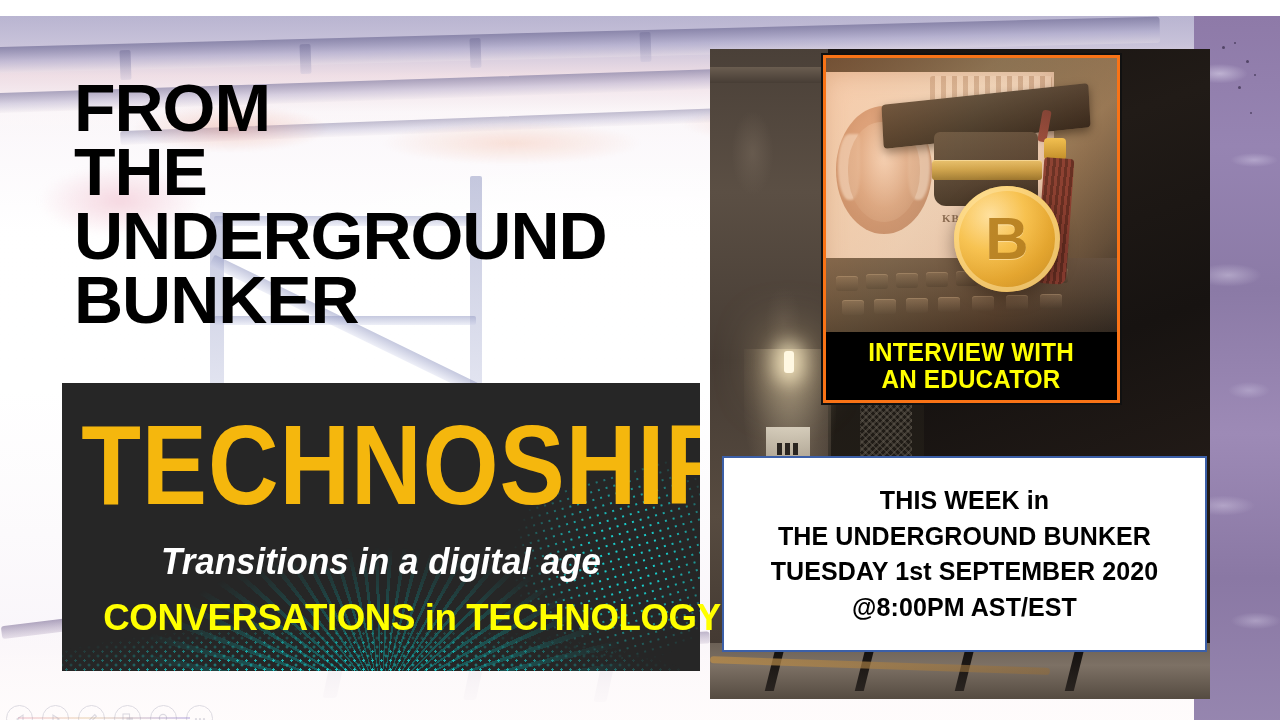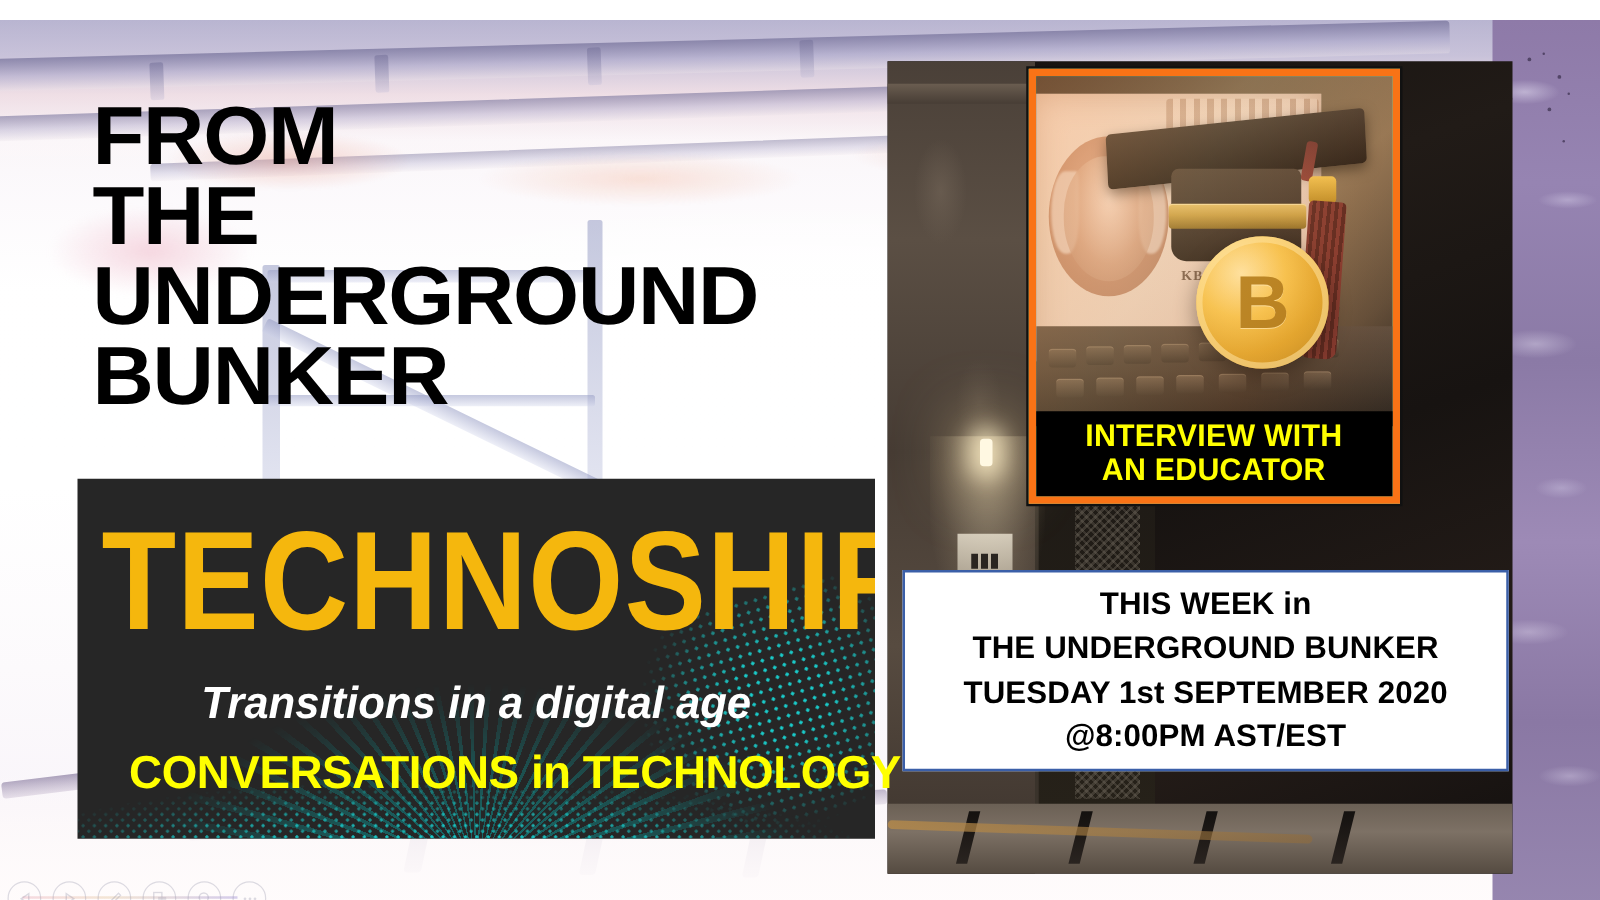--- a/index.html
+++ b/index.html
@@ -251,22 +251,22 @@
     font-size:37px;
     letter-spacing:-0.4px;
     transform:scaleX(0.99);
     white-space:nowrap;
     z-index:5;
   }
 
   
   .card {
     position:absolute; left:823px; top:39px; width:297px; height:348px;
-    background:#86efac;
-    border:6px solid #f97316;
+    background:#000000;
+    border:3px solid #f97316;
     box-shadow:0 0 0 2px #111;
   }
   .card-photo {
     position:absolute; left:0; top:0; right:0; height:280px;
     overflow:hidden;
     background:linear-gradient(140deg,#2b241f 0%, #6e5c46 28%, #8a7356 54%, #5b4a38 80%, #241d18 100%);
   }
   
   .bill {
     position:absolute; left:-4px; top:14px; width:232px; height:214px;
@@ -363,21 +363,21 @@
     text-align:center;
   }
   .card-caption span {
     color:#FFFF00; font-weight:bold; font-size:25px; line-height:1.08;
     letter-spacing:0.2px; white-space:pre-line;
     transform:scaleX(0.97);
   }
 
   
   .event-panel {
-    position:absolute; left:722px; top:440px; width:485px; height:161px;
+    position:absolute; left:722px; top:440px; width:485px; height:196px;
     background:#ffffff;
     border:2px solid #3B5FA8;
     display:flex; align-items:center; justify-content:center;
   }
   .event-text {
     text-align:center;
     color:#000;
     font-weight:bold;
     font-size:25px;
     line-height:1.42;

